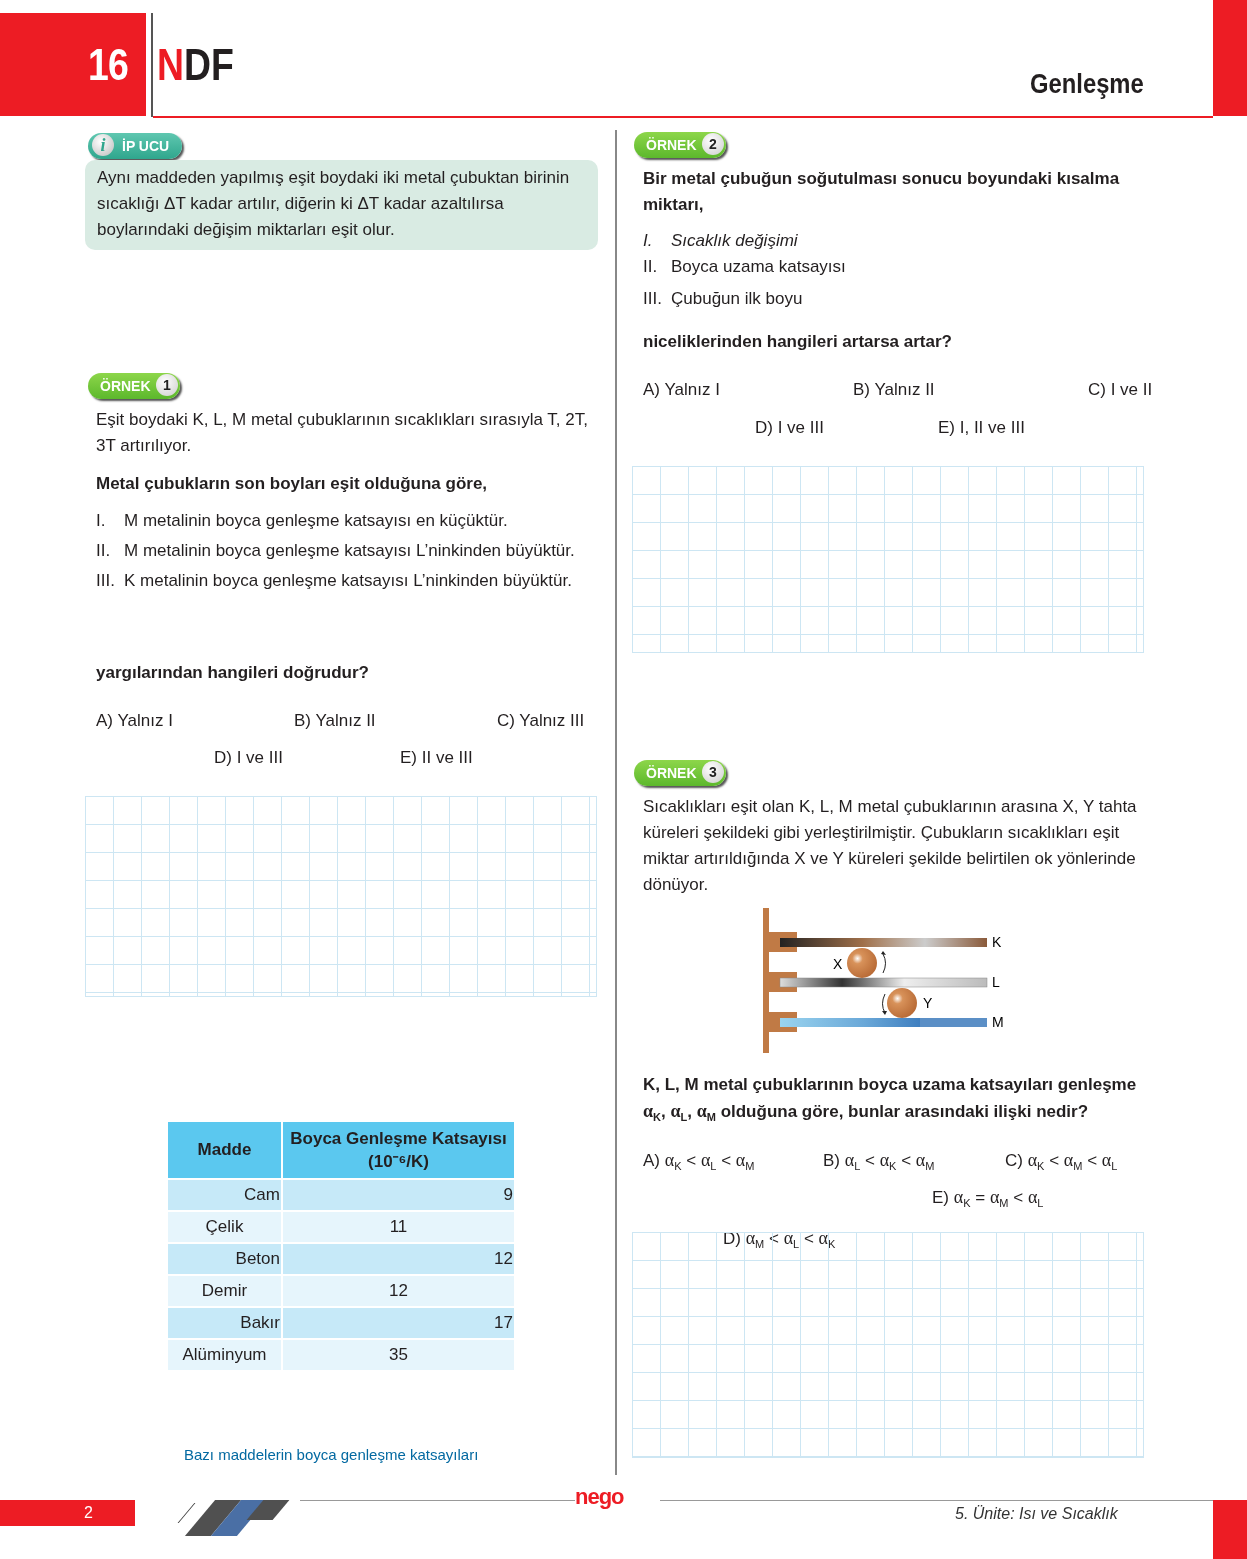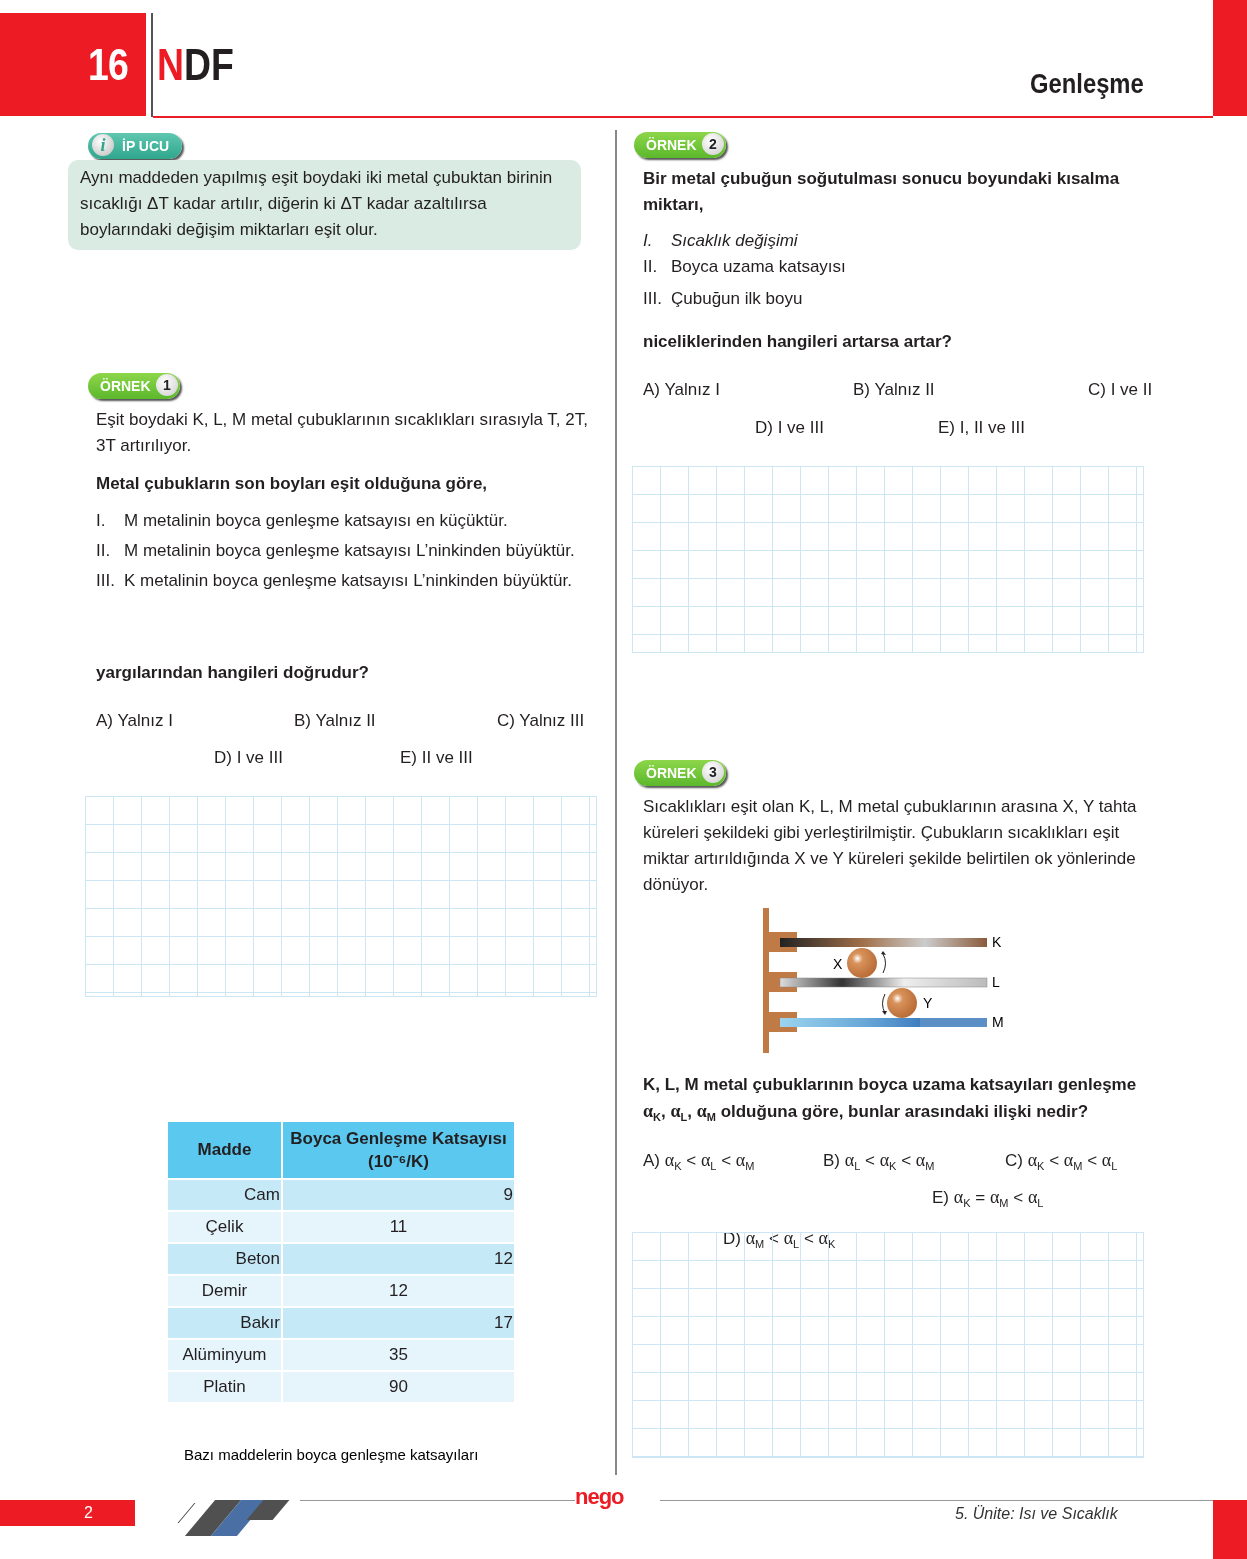--- a/index.html
+++ b/index.html
@@ -15,34 +15,34 @@
   .hdr-redright { left:1213px; top:0; width:34px; height:116px; background:#ed1c24; }
   .hdr-title { left:1030px; top:68px; font-size:28px; font-weight:bold; transform:scaleX(0.85); transform-origin:left; }
   
   .col-divider { left:615px; top:130px; width:2px; height:1345px; background:#888; }
   
   .badge { height:26px; border-radius:13px; color:#fff; font-weight:bold; font-size:14px; display:flex; align-items:center; padding-left:12px; box-sizing:border-box; box-shadow:2px 2px 2px #555; }
   .badge-green { background:linear-gradient(#8dd64a,#5cb82c); width:92px; }
   .badge-teal { background:linear-gradient(#5fc7b0,#2fa68d); width:94px; padding-left:34px; }
   .badge-num { position:absolute; right:2px; top:1px; width:22px; height:22px; border-radius:50%; background:radial-gradient(circle at 40% 35%,#fff,#ccc); color:#222; font-size:14px; display:flex; align-items:center; justify-content:center; }
   .info-circle { position:absolute; left:4px; top:1px; width:22px; height:22px; border-radius:50%; background:radial-gradient(circle at 40% 35%,#fff,#bbb); color:#2fa68d; font-style:italic; font-weight:bold; font-family:"Liberation Serif", serif; font-size:18px; display:flex; align-items:center; justify-content:center; }
-  .tip-box { left:68px; top:160px; width:513px; height:90px; background:#d9ebe3; border-radius:10px; box-sizing:border-box; padding:5px 12px; font-size:17px; line-height:26px; }
+  .tip-box { left:85px; top:160px; width:513px; height:90px; background:#d9ebe3; border-radius:10px; box-sizing:border-box; padding:5px 12px; font-size:17px; line-height:26px; }
   .txt { font-size:17px; line-height:26px; }
   .bold { font-weight:bold; }
   .roman { display:inline-block; width:28px; }
   .opt { position:absolute; font-size:17px; }
   
   .grid { background-image: linear-gradient(to right, #cde6f3 1px, transparent 1px), linear-gradient(to bottom, #cde6f3 1px, transparent 1px); background-size:28px 28px; border-right:1px solid #cde6f3; border-bottom:1px solid #cde6f3; }
   
   .tbl { left:166px; top:1120px; width:350px; border-collapse:separate; border-spacing:2px; font-size:17px; }
   .tbl th { background:#5bc8ef; font-weight:bold; padding:4px; height:48px; }
   .tbl td { text-align:center; height:28px; }
   .tbl tr.even td { background:#c6e9f8;text-align:right; }
   .tbl tr.odd td { background:#e6f5fc; }
-  .caption { left:184px; top:1446px; color:#000000; font-size:15px; }
+  .caption { left:184px; top:1446px; color:#0369a1; font-size:15px; }
   
   .ft-red { left:0; top:1500px; width:135px; height:26px; background:#ed1c24; }
   .ft-num { left:84px; top:1504px; color:#fff; font-size:16px; }
   .ft-slash { top:1500px; width:26px; height:36px; background:#505050; transform:skewX(-40deg); }
   .ft-line { left:300px; top:1500px; width:275px; height:1px; background:#999; }
   .ft-line2 { left:660px; top:1500px; width:553px; height:1px; background:#999; }
   .ft-redright { left:1213px; top:1500px; width:34px; height:59px; background:#ed1c24; }
   .ft-unit { left:955px; top:1505px; font-size:16px; font-style:italic; color:#333; }
   .logo { left:575px; top:1484px; font-weight:bold; font-size:22px; color:#ed1c24; letter-spacing:-1px; }
   .sub { font-size:11px; vertical-align:-4px; }
@@ -122,24 +122,20 @@
         <td>Demir</td>
         <td>12</td>
       </tr>
       <tr class="even">
         <td>Bakır</td>
         <td>17</td>
       </tr>
       <tr class="odd">
         <td>Alüminyum</td>
         <td>35</td>
-      </tr>
-      <tr class="odd">
-        <td>Platin</td>
-        <td>90</td>
       </tr>
     </tbody>
 </table>
 <div class="abs caption">Bazı maddelerin boyca genleşme katsayıları</div>
 
 <div class="abs badge badge-green" style="left:634px;top:132px;">
   <span>ÖRNEK</span>
   <span class="badge-num">2</span>
 </div>
 <div class="abs txt bold" style="left:643px;top:166px;width:495px;">Bir metal çubuğun soğutulması sonucu boyundaki kısalma miktarı,</div>

